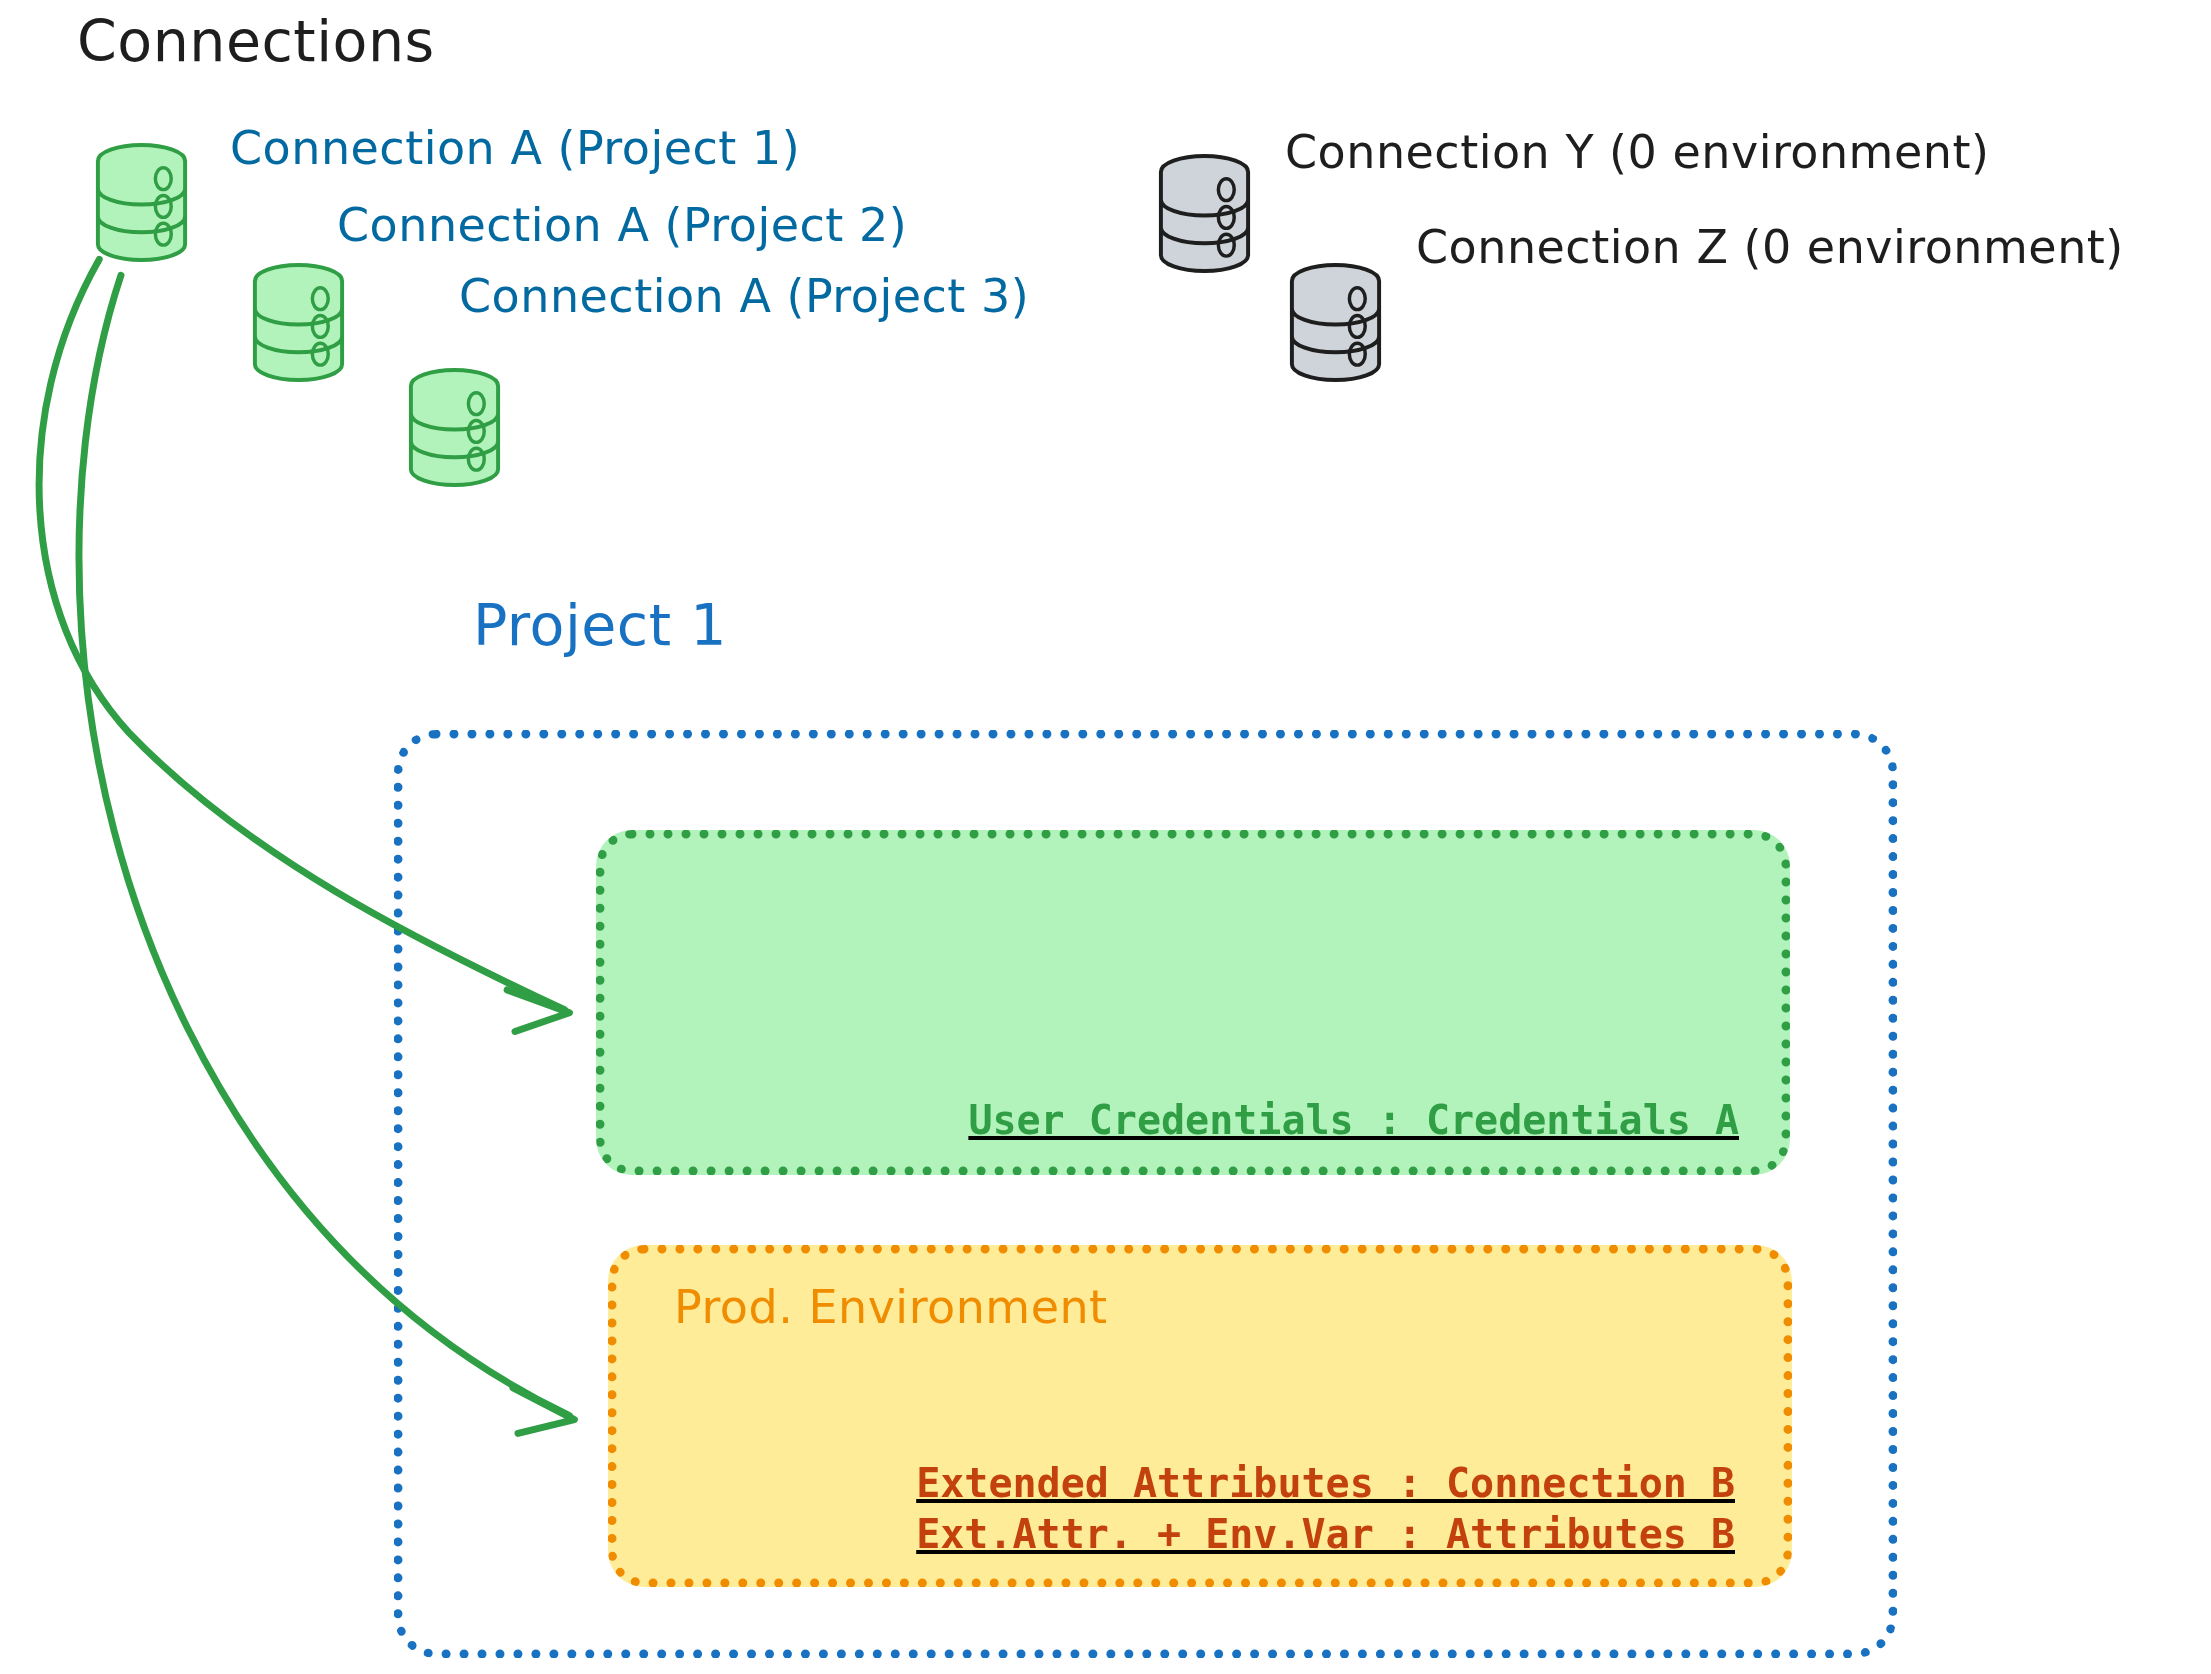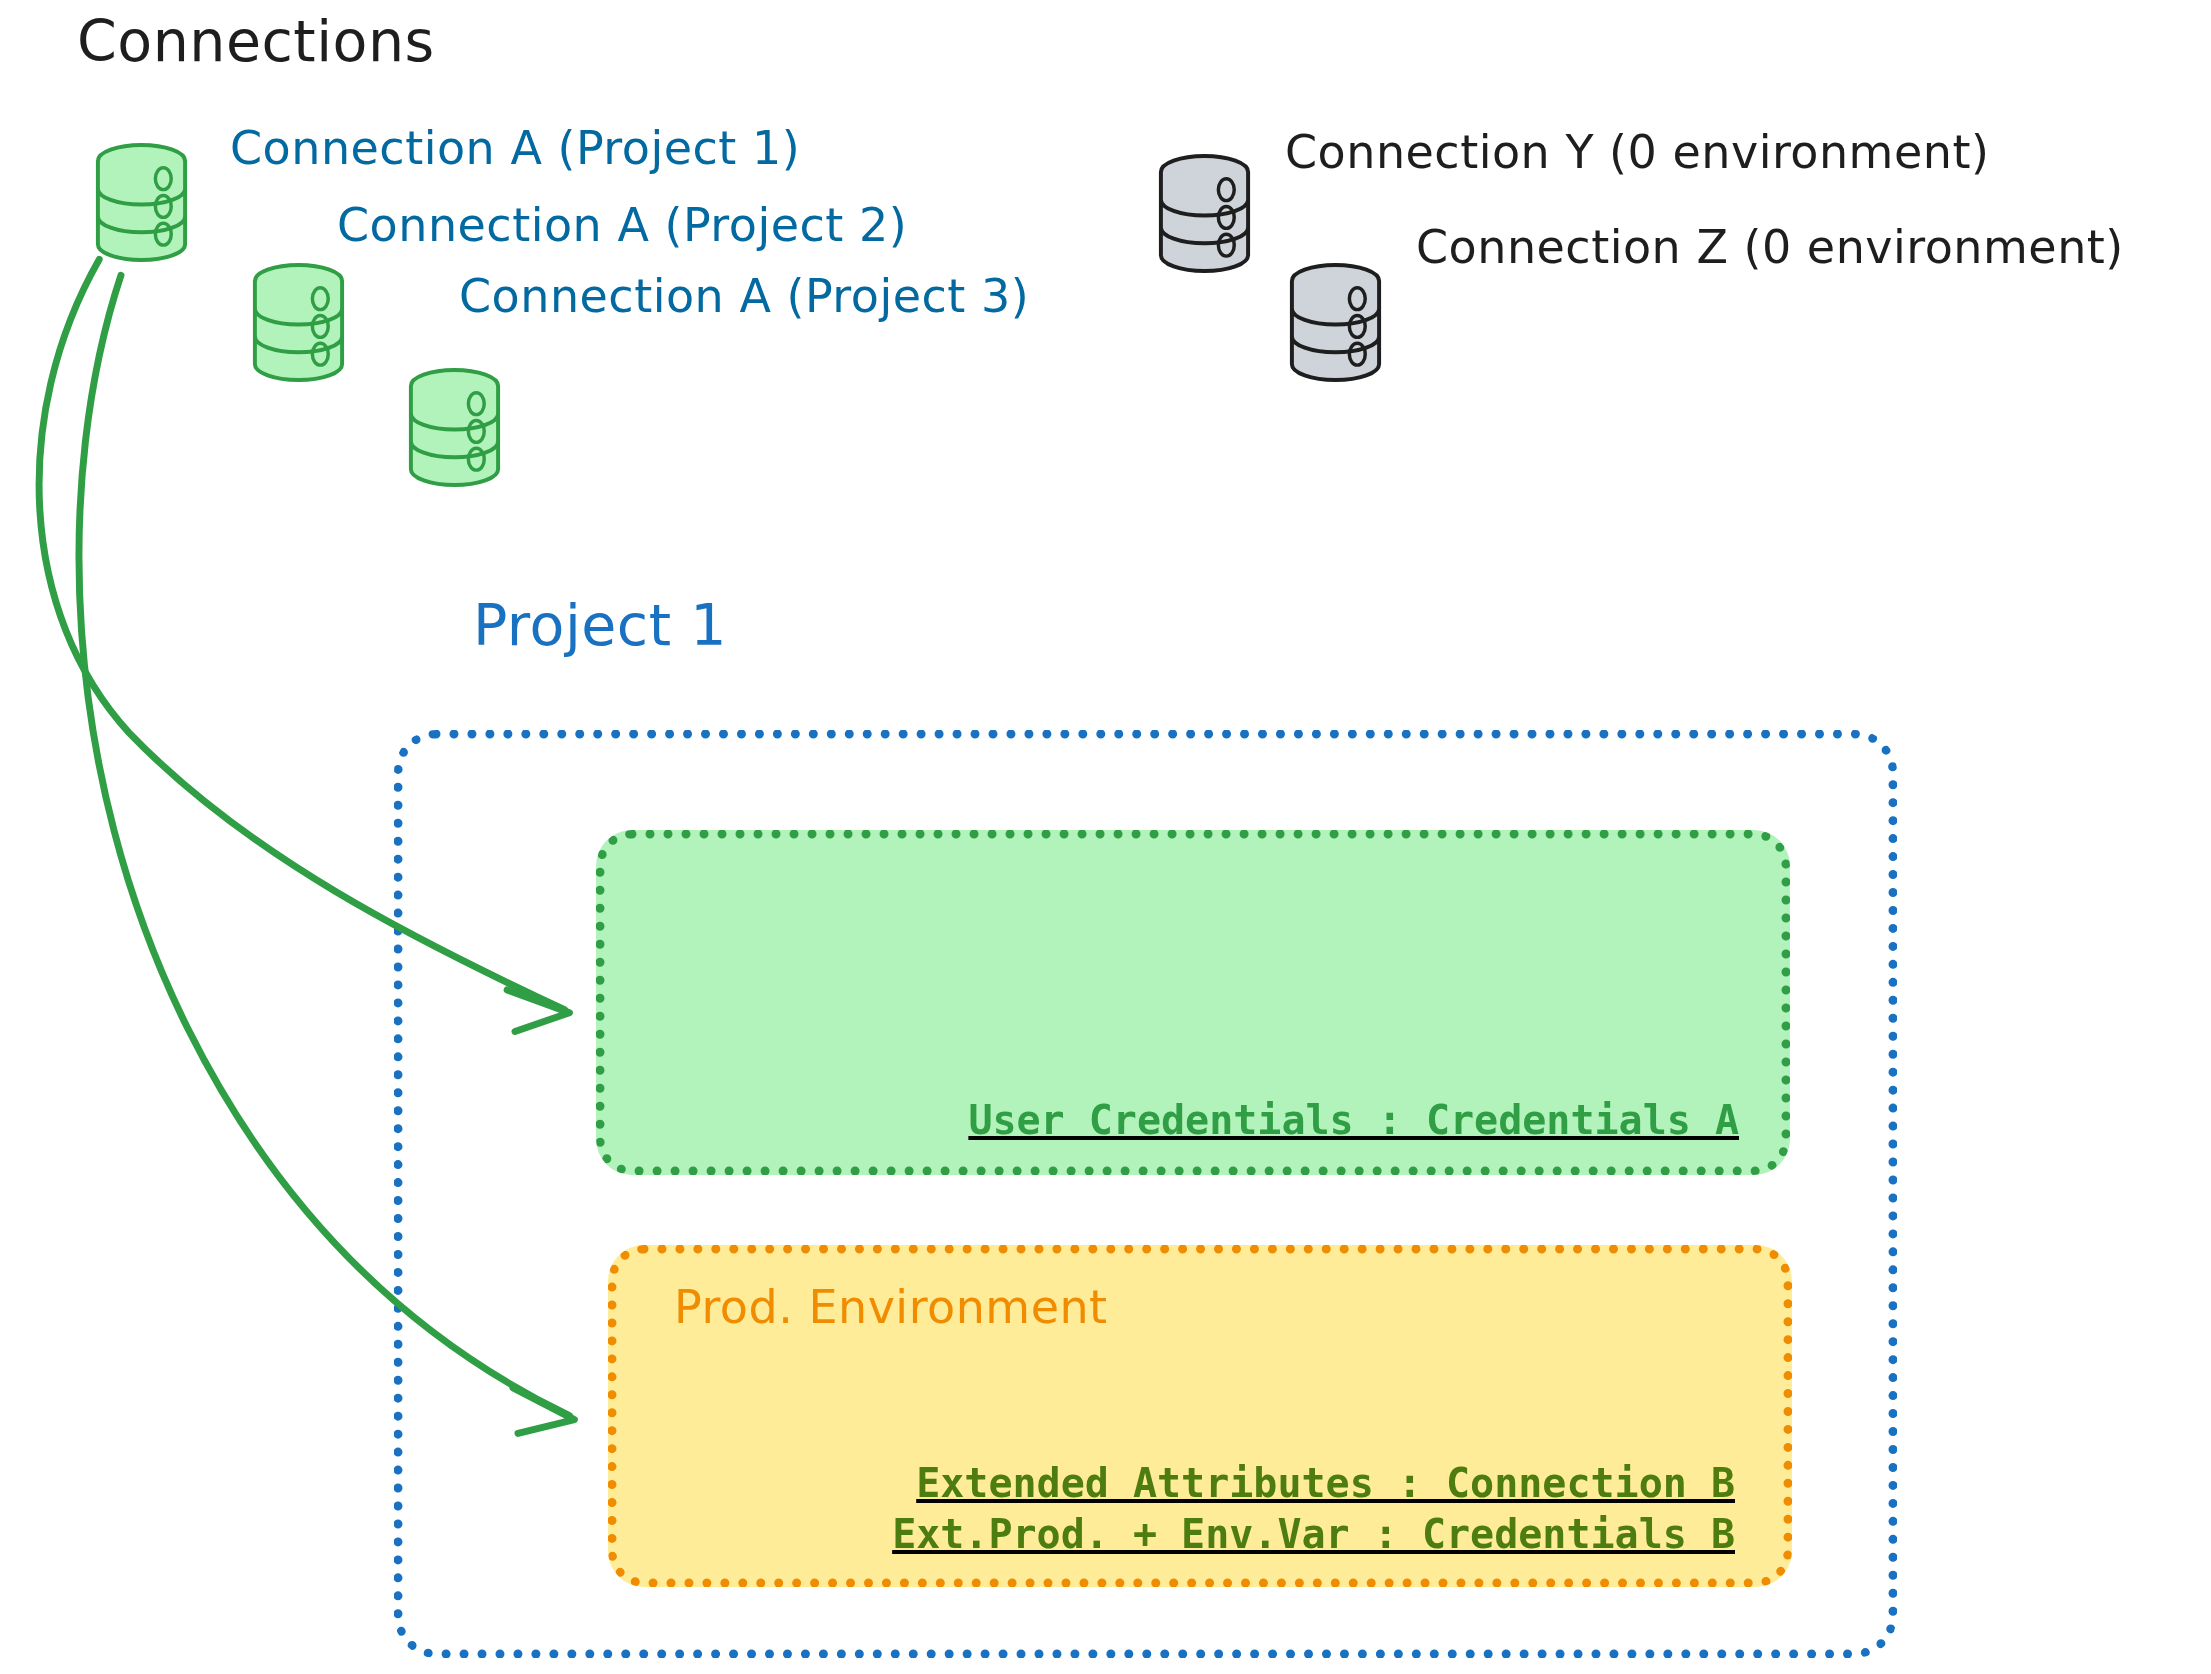--- a/index.html
+++ b/index.html
@@ -135,21 +135,21 @@
   #prod-env-lines {
     bottom: 18px;
     right: 48px;
   }
   .env-line {
     font-size: 40px;
     line-height: 1.28;
     white-space: pre;
   }
   .env-line.green { color: #2f9e44; }
-  .env-line.red   { color: #4d7c0f; margin-left: 44px; }
+  .env-line.red   { color: #c2410c; margin-left: 44px; }
 </style>
 </head>
 <body>
 
 <div id="canvas">
 
   <div id="title-connections" class="hand">Connections</div>
 
   <svg class="db-icon" style="left:87px; top:139px;" width="109" height="129" viewBox="0 0 110 130">
     <ellipse cx="55" cy="22" rx="44" ry="16" fill="#b2f2bb" stroke="#2f9e44" stroke-width="4"></ellipse>
@@ -214,21 +214,21 @@
   <div id="dev-env-box" class="env-box">
     <div id="dev-env-lines" class="env-lines">
       <div class="env-line green mono">User Credentials : Credentials A</div>
     </div>
   </div>
 
   <div id="prod-env-box" class="env-box">
     <div id="prod-env-title" class="env-title hand">Prod. Environment</div>
     <div id="prod-env-lines" class="env-lines">
       <div class="env-line red mono">Extended Attributes : Connection B</div>
-      <div class="env-line red mono">Ext.Prod. + Env.Var : Credentials B</div>
+      <div class="env-line red mono">Ext.Attr. + Env.Var : Attributes B</div>
     </div>
   </div>
 
   <svg id="arrows-layer" viewBox="0 0 2234 1691">
 
     <g>
       <path d="M 100 262 C 10 420, 20 620, 130 740 C 250 865, 420 950, 570 1020" fill="none" stroke="#2f9e44" stroke-width="7" stroke-linecap="round"></path>
       <path d="M 512 1000 L 575 1023 L 520 1042" fill="none" stroke="#2f9e44" stroke-width="7" stroke-linecap="round" stroke-linejoin="round"></path>
     </g>
 

